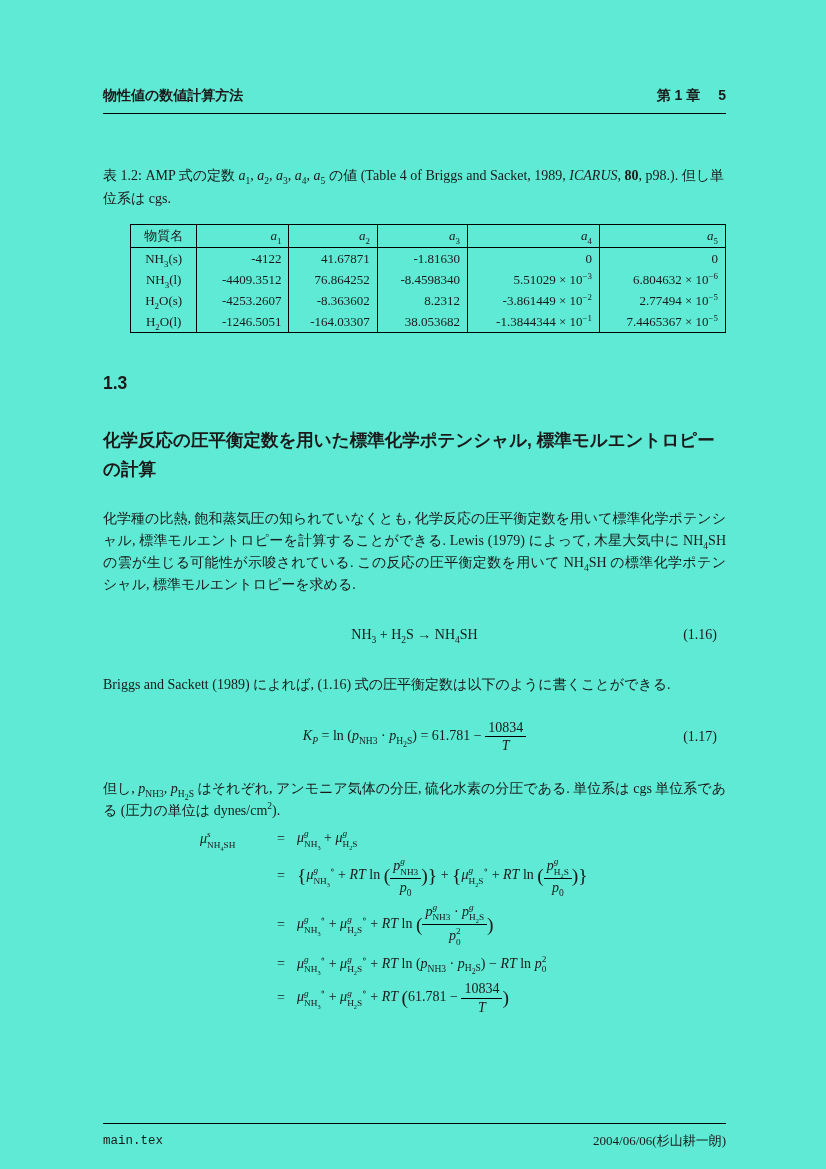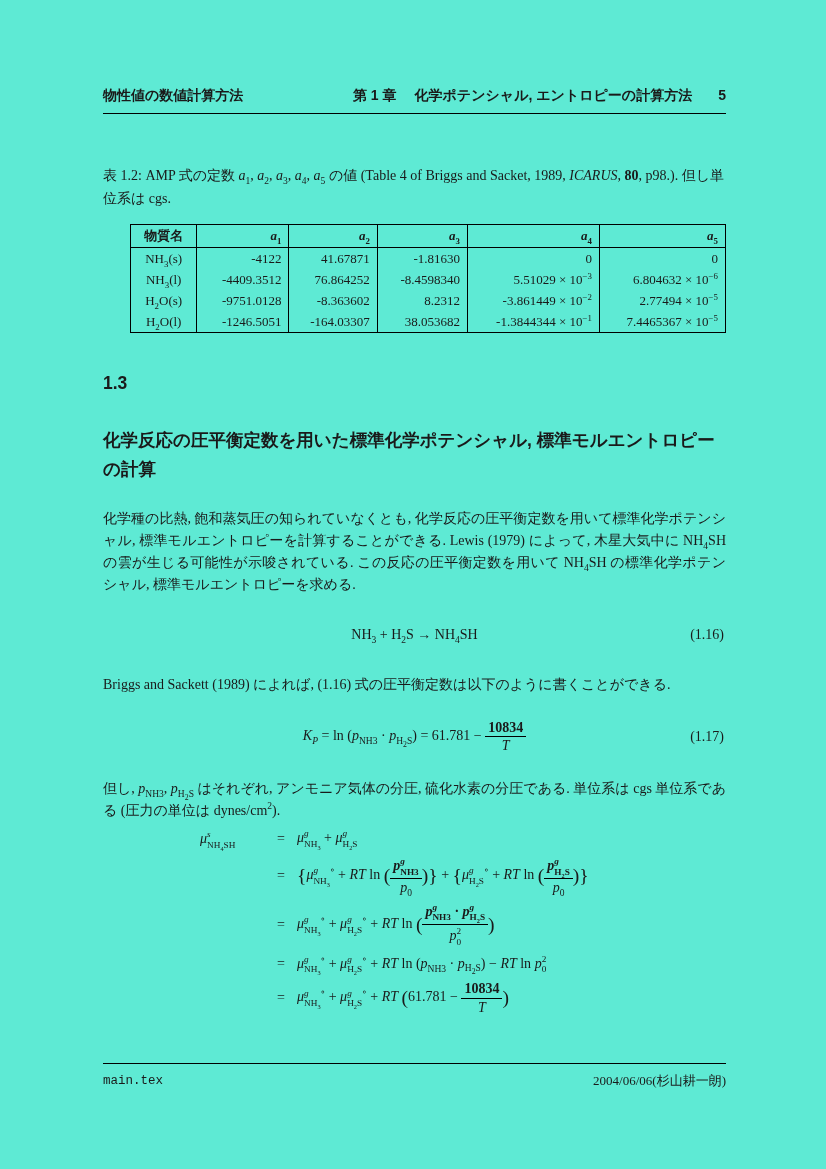--- a/index.html
+++ b/index.html
@@ -25,76 +25,75 @@
   .caption { margin-top:50px; font-size:14px; line-height:23px; }
 
   table.ctable {
     border-collapse:collapse; margin-top:14px; margin-left:27px;
     font-size:13px; line-height:normal;
   }
   .ctable th, .ctable td {
     border-left:1px solid #000; border-right:1px solid #000;
     padding:2px 7px; height:17px; white-space:nowrap;
   }
-  .ctable tr.hdr th { border-bottom:1px solid #000; border-top:1px solid #000; font-weight:bold;border-radius:7px; }
+  .ctable tr.hdr th { border-bottom:1px solid #000; border-top:1px solid #000; font-weight:normal;border-radius:7px; }
   .ctable tr:last-child td { border-bottom:1px solid #000; }
   .ctable .c-name { text-align:center; width:52px; }
   .ctable .num { text-align:right; }
   .ctable .w1 { width:78px; } .ctable .w2 { width:74px; } .ctable .w3 { width:76px; }
   .ctable .w4 { width:118px; } .ctable .w5 { width:112px; }
 
   .section { display:flex; margin-top:36px; font-size:17.5px; line-height:29px;flex-direction:column; }
   .sec-num { flex:0 0 57px; }
   .sec-title { flex:1; }
 
   p.body { margin:0; margin-top:18px; text-align:justify; }
   p.mt24 { margin-top:24px; } p.mt28 { margin-top:28px; } p.mt14 { margin-top:14px; }
 
   .deq { position:relative; text-align:center; }
-  .deq .eqno { position:absolute; right:2px; top:50%; transform:translateY(-50%);font-family:Liberation Serif, serif; }
+  .deq .eqno { position:absolute; right:9px; top:50%; transform:translateY(-50%);font-family:Liberation Serif, serif; }
   .eq116 { margin-top:28px; }
   .eq117 { margin-top:24px; }
 
   i { font-family:"Liberation Serif","DejaVu Serif",serif; }
   sub, sup { font-size:0.68em; line-height:0; }
   sub sub { font-size:0.82em; }
 
   .fr { display:inline-block; text-align:center; vertical-align:middle; line-height:1.1; }
-  .fr .n { display:block; padding:0 3px 1px;font-weight:bold; }
+  .fr .n { display:block; padding:0 3px 1px; }
   .fr .d { display:block; border-top:1px solid #000; padding:1px 3px 0; }
   .ss {
     display:inline-flex; flex-direction:column; align-items:flex-start;
     vertical-align:middle; font-size:0.66em; line-height:1.15; text-align:left;
   }
   .bg { font-size:1.4em; vertical-align:middle; line-height:1; }
 
   .deriv { margin-top:4px; }
   .drow { display:flex; align-items:center; margin:6px 0; }
   .dlhs { flex:0 0 65px; margin-left:97px; text-align:left; }
   .deqs { flex:0 0 32px; text-align:center; }
   .drhs { flex:1; text-align:left; line-height:1.2; }
 
   .pagefooter {
-    position:absolute; left:103px; top:1063px; width:623px;
+    position:absolute; left:103px; top:1123px; width:623px;
     border-top:1.5px solid #000; padding-top:6px;
     display:flex; justify-content:space-between; font-size:13px;
   }
   .f-left { font-family:"Liberation Mono","DejaVu Sans Mono",monospace; font-size:12.5px; }
 </style>
 </head>
 <body>
 
 <div class="page">
   <div class="content">
 
     <div class="pageheader gothic">
       <span class="ph-left">物性値の数値計算方法</span>
       <span class="ph-spacer"></span>
       <span class="ph-chapter">第 1 章</span>
-      <span class="ph-title">化学ポテンシャル, エントロピーの計算方法</span>
       <span class="ph-page">5</span>
     </div>
 
     <div class="caption">表 1.2: AMP 式の定数 <i>a</i><sub>1</sub>, <i>a</i><sub>2</sub>, <i>a</i><sub>3</sub>, <i>a</i><sub>4</sub>, <i>a</i><sub>5</sub> の値 (Table 4 of Briggs and Sacket, 1989, <i>ICARUS</i>, <b>80</b>, p98.). 但し単位系は cgs.</div>
 
     <table class="ctable">
       <tbody>
         <tr class="hdr">
           <th class="c-name">物質名</th>
           <th class="num w1"><i>a</i><sub>1</sub></th>
@@ -114,21 +113,21 @@
         <tr>
           <td class="c-name">NH<sub>3</sub>(l)</td>
           <td class="num">-4409.3512</td>
           <td class="num">76.864252</td>
           <td class="num">-8.4598340</td>
           <td class="num">5.51029 × 10<sup>−3</sup></td>
           <td class="num">6.804632 × 10<sup>−6</sup></td>
         </tr>
         <tr>
           <td class="c-name">H<sub>2</sub>O(s)</td>
-          <td class="num">-9751.0128</td>
+          <td class="num">-4253.2607</td>
           <td class="num">-8.363602</td>
           <td class="num">8.2312</td>
           <td class="num">-3.861449 × 10<sup>−2</sup></td>
           <td class="num">2.77494 × 10<sup>−5</sup></td>
         </tr>
         <tr>
           <td class="c-name">H<sub>2</sub>O(l)</td>
           <td class="num">-1246.5051</td>
           <td class="num">-164.03307</td>
           <td class="num">38.053682</td>

